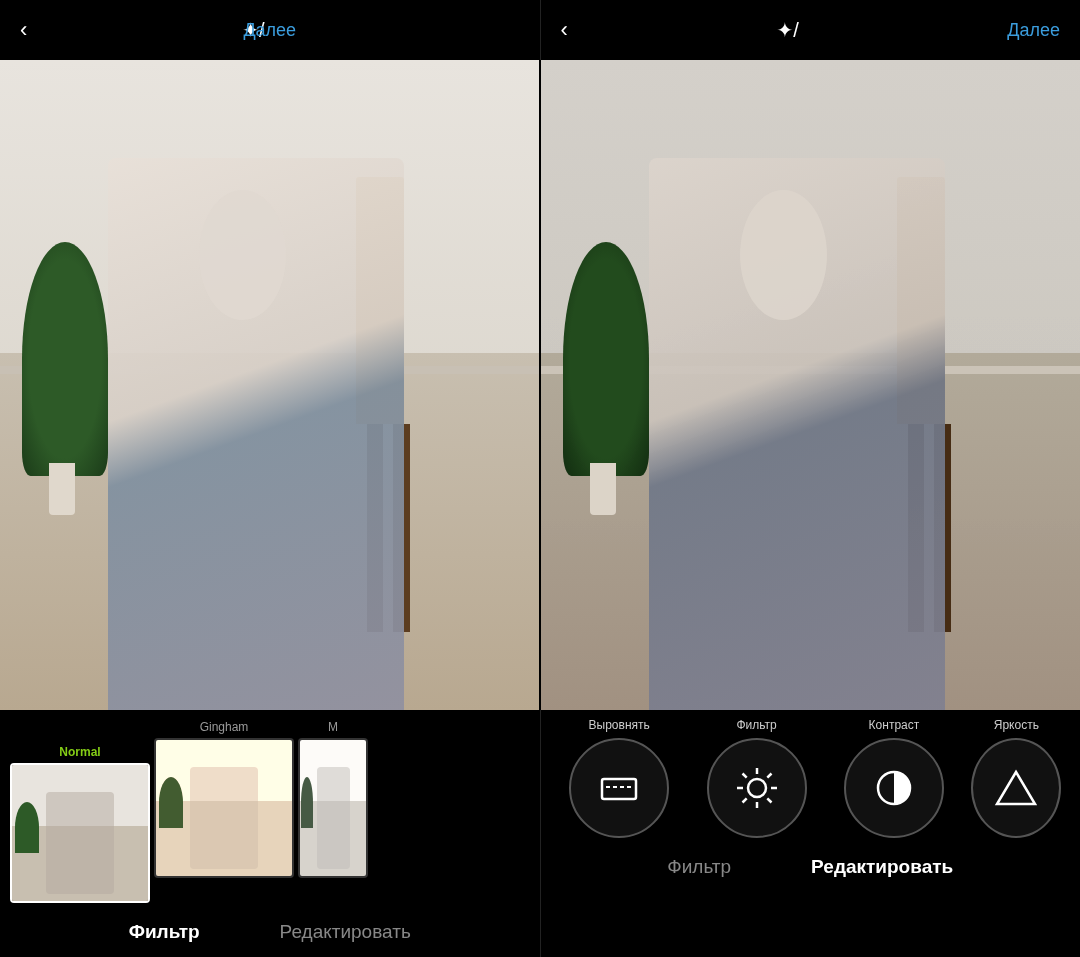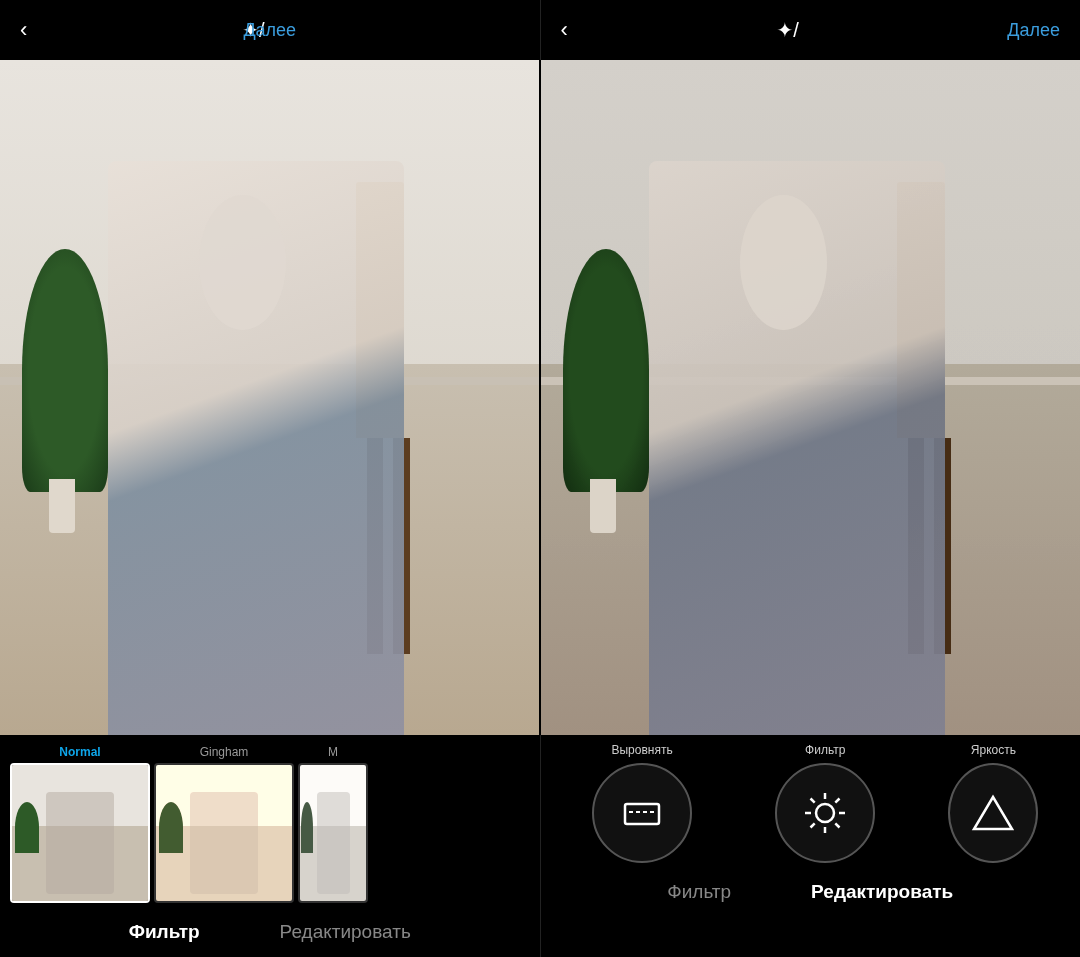--- a/index.html
+++ b/index.html
@@ -138,22 +138,23 @@
       align-items: center;
       gap: 4px;
       cursor: pointer;
     }
     .filter-label {
       font-size: 12px;
       color: #999;
       white-space: nowrap;
     }
     .filter-item.active .filter-label {
-      color: #0ea5e9;
+      color: #84cc16;
       font-weight: 600;
+      margin-top: 25px;
     }
     .filter-thumb {
       width: 140px;
       height: 140px;
       border-radius: 4px;
       overflow: hidden;
       position: relative;
       background: #333;
       border: 2px solid transparent;
     }
@@ -405,20 +406,30 @@
             <line x1="5" y1="25" x2="11" y2="25" stroke="#fff" stroke-width="2.5"></line>
             <line x1="39" y1="25" x2="45" y2="25" stroke="#fff" stroke-width="2.5"></line>
             <line x1="10.5" y1="10.5" x2="14.7" y2="14.7" stroke="#fff" stroke-width="2.5"></line>
             <line x1="35.3" y1="35.3" x2="39.5" y2="39.5" stroke="#fff" stroke-width="2.5"></line>
             <line x1="39.5" y1="10.5" x2="35.3" y2="14.7" stroke="#fff" stroke-width="2.5"></line>
             <line x1="14.7" y1="35.3" x2="10.5" y2="39.5" stroke="#fff" stroke-width="2.5"></line>
           </svg>
         </div>
       </div>
 
+      <div class="edit-tool">
+        <span class="edit-tool-label">Контраст</span>
+        <div class="edit-tool-circle">
+          <svg width="50" height="50" viewBox="0 0 50 50">
+            <circle cx="25" cy="25" r="16" fill="none" stroke="#fff" stroke-width="2.5"></circle>
+
+            <path d="M25 9 A16 16 0 0 1 25 41 Z" fill="#fff"></path>
+          </svg>
+        </div>
+      </div>
 
       <div class="edit-tool" style="width:90px;overflow:hidden;">
         <span class="edit-tool-label">Яркость</span>
         <div class="edit-tool-circle" style="width:90px;">
           <svg width="50" height="50" viewBox="0 0 50 50">
 
             <polygon points="25,9 44,41 6,41" fill="none" stroke="#fff" stroke-width="2.5"></polygon>
           </svg>
         </div>
       </div>

